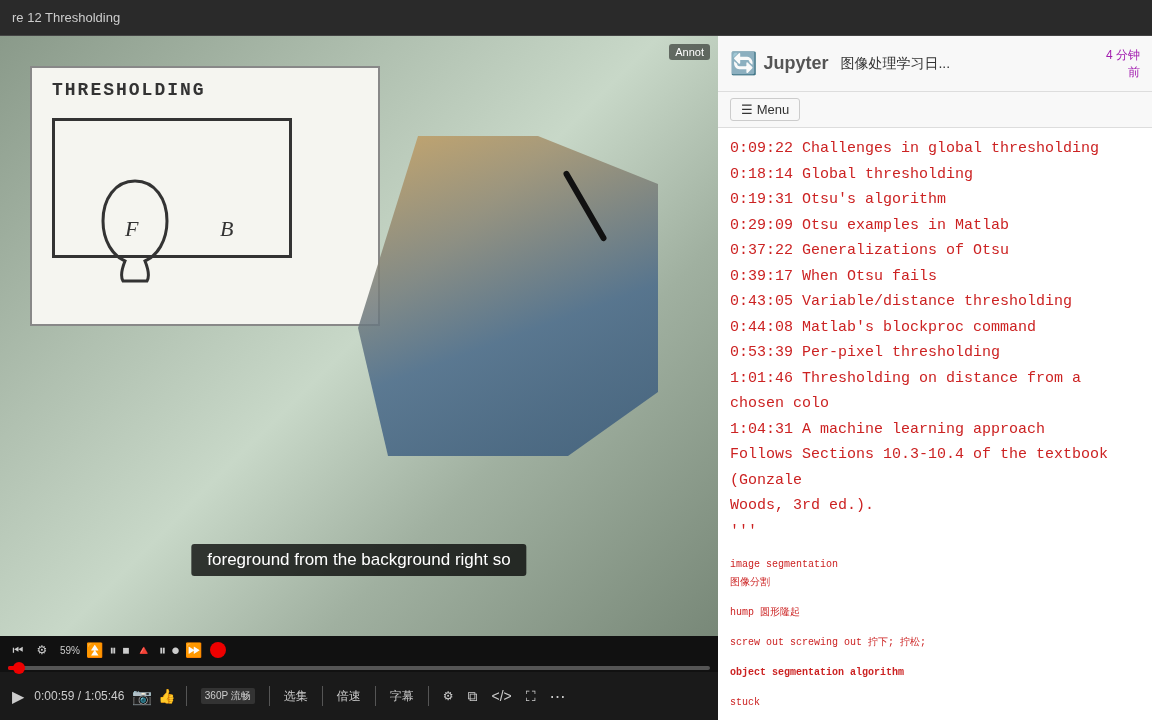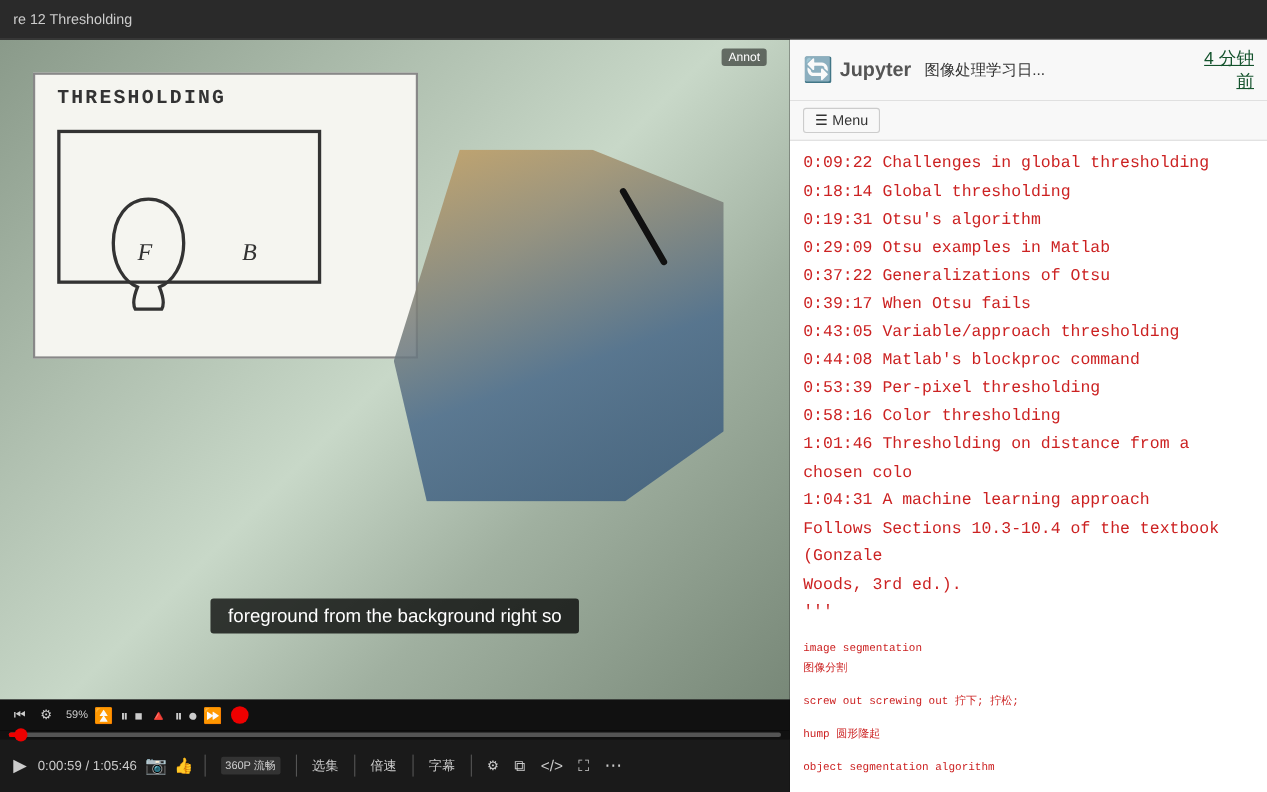--- a/index.html
+++ b/index.html
@@ -281,24 +281,23 @@
     }
 
     .jupyter-notebook-title {
       font-size: 14px;
       color: #333;
       font-weight: normal;
       flex: 1;
     }
 
     .jupyter-time {
-      font-size: 16px;
-      color: #14532d;
+      font-size: 12px;
+      color: #a21caf;
       text-align: right;
-      text-decoration: underline;
     }
 
     .jupyter-menu-bar {
       height: 36px;
       background: #f8f8f8;
       border-bottom: 1px solid #ddd;
       display: flex;
       align-items: center;
       padding: 0 12px;
       flex-shrink: 0;
@@ -398,21 +397,21 @@
           </div>
         </div>
 
         <div class="hand-overlay"></div>
         <div class="pen-line"></div>
 
       </div>
 
       <div class="subtitle-bar">foreground from the background right so</div>
 
-      <div style="position:absolute;top:8px;right:21px;background:rgba(0,0,0,0.5);color:#fff;font-size:11px;padding:2px 6px;border-radius:3px;">Annot</div>
+      <div style="position:absolute;top:8px;right:8px;background:rgba(0,0,0,0.5);color:#fff;font-size:11px;padding:2px 6px;border-radius:3px;">Annot</div>
     </div>
 
     <div class="progress-row">
 
       <div style="display:flex;align-items:center;gap:4px;margin-right:8px;">
         <span class="ctrl-icon" style="font-size:12px;">⏮</span>
         <span class="ctrl-icon" style="font-size:12px;">⚙</span>
       </div>
 
       <span style="color:#ccc;font-size:10px;margin-right:6px;">59%</span>
@@ -524,42 +523,41 @@
     </div>
 
     <div class="jupyter-content">
       <ul class="toc-list">
         <li class="toc-item">0:09:22 Challenges in global thresholding</li>
         <li class="toc-item">0:18:14 Global thresholding</li>
         <li class="toc-item">0:19:31 Otsu's algorithm</li>
         <li class="toc-item">0:29:09 Otsu examples in Matlab</li>
         <li class="toc-item">0:37:22 Generalizations of Otsu</li>
         <li class="toc-item">0:39:17 When Otsu fails</li>
-        <li class="toc-item">0:43:05 Variable/approach thresholding</li>
+        <li class="toc-item">0:43:05 Variable/distance thresholding</li>
         <li class="toc-item">0:44:08 Matlab's blockproc command</li>
         <li class="toc-item">0:53:39 Per-pixel thresholding</li>
-        <li class="toc-item">0:58:16 Color thresholding</li>
         <li class="toc-item">1:01:46 Thresholding on distance from a chosen colo</li>
         <li class="toc-item">1:04:31 A machine learning approach</li>
         <li class="toc-item">Follows Sections 10.3-10.4 of the textbook (Gonzale</li>
         <li class="toc-item">Woods, 3rd ed.).</li>
         <li class="toc-item">'''</li>
       </ul>
 
       <div class="text-block">
         <div>image segmentation</div>
         <div>图像分割</div>
       </div>
 
       <div style="margin-top:10px;">
+        <div class="text-block">hump 圆形隆起</div>
         <div class="text-block">screw out screwing out 拧下; 拧松;</div>
-        <div class="text-block">hump 圆形隆起</div>
-      </div>
-
-      <div style="margin-top:10px;">
+      </div>
+
+      <div style="margin-top:10px;font-weight:bold;">
         <div class="text-block">object segmentation algorithm</div>
       </div>
 
       <div style="margin-top:10px;">
         <div class="text-block">stuck</div>
       </div>
     </div>
 
   </div>
 

